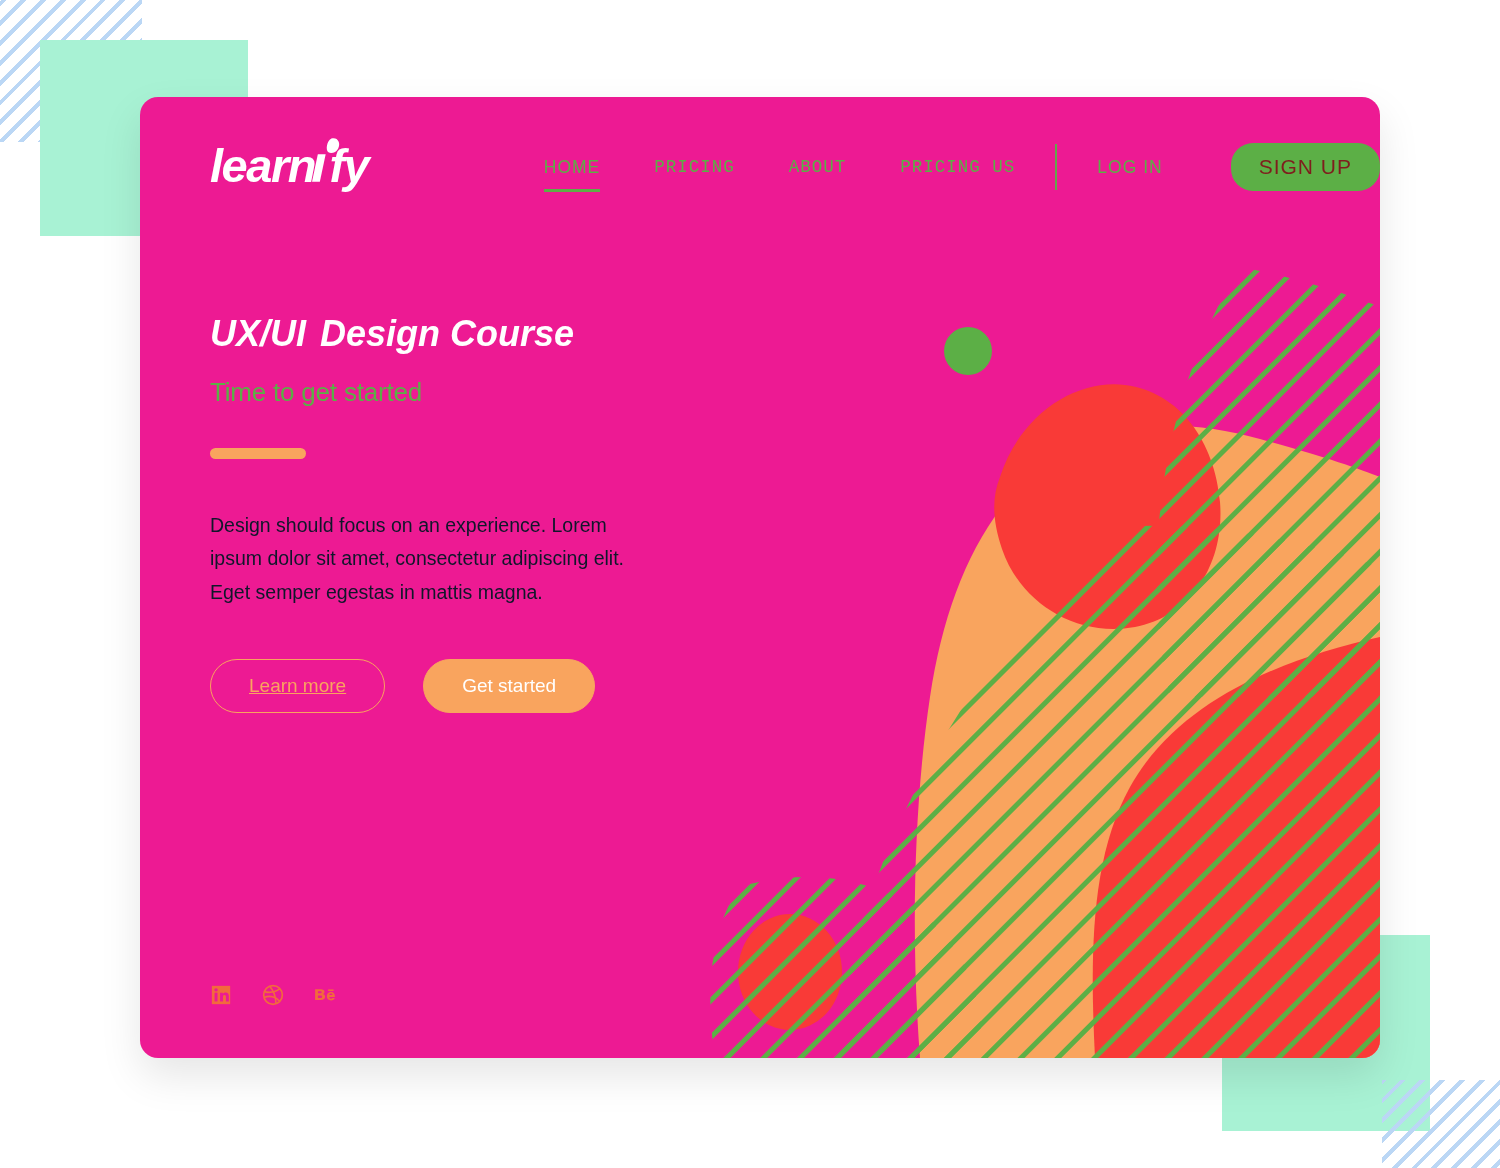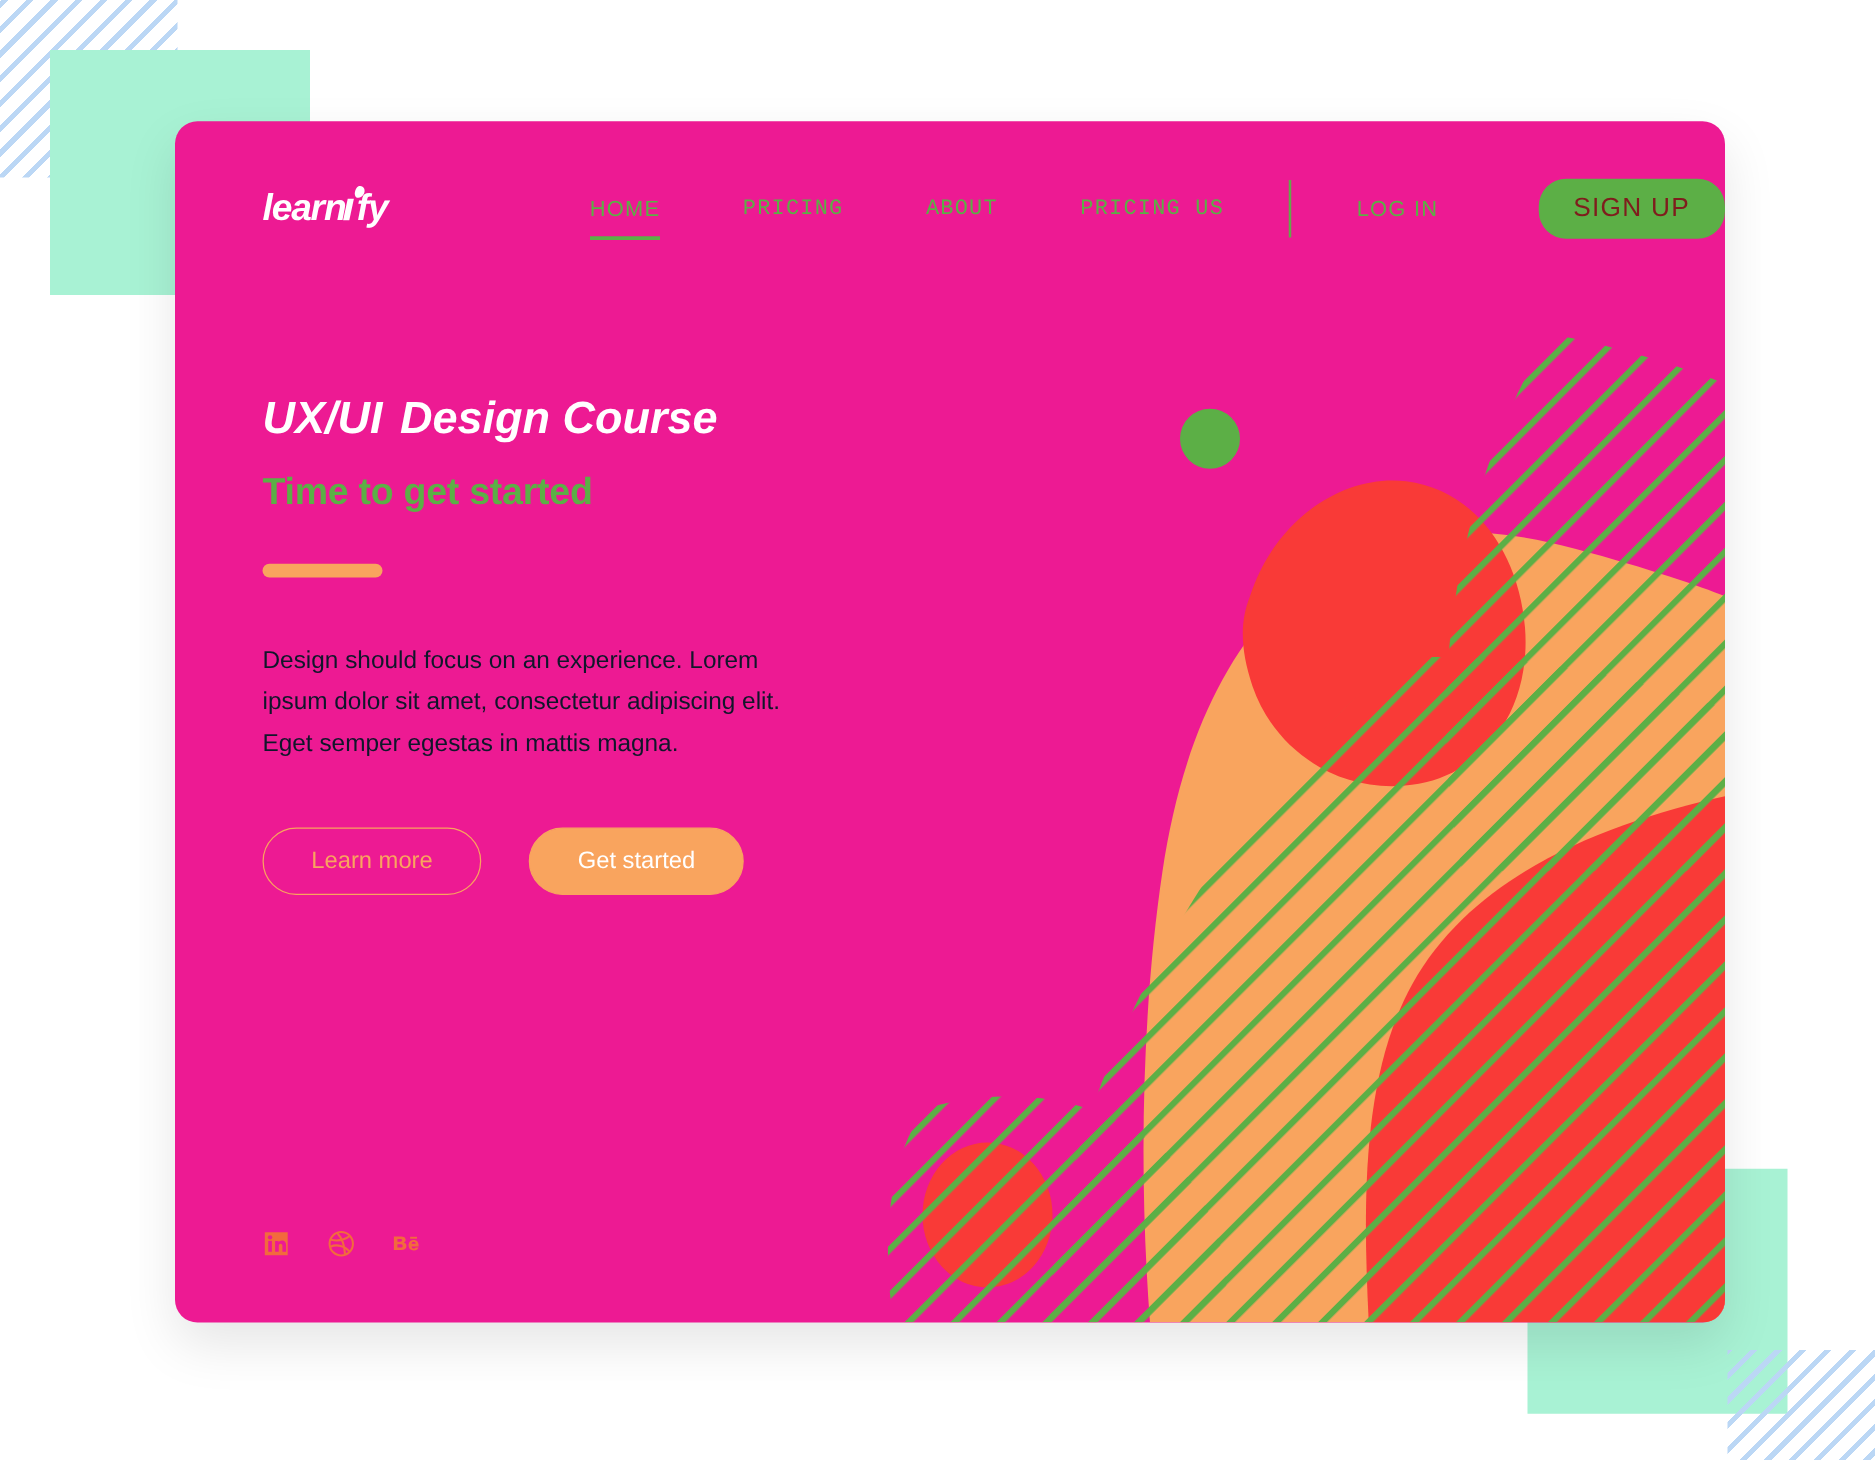--- a/index.html
+++ b/index.html
@@ -42,21 +42,21 @@
   
   .header {
     position:absolute; left:0; top:0; width:100%; height:140px;
     display:flex; align-items:center; z-index:6;
   }
   .logo {
     margin-left:70px; width:200px; height:62px;
   }
   .logo svg { display:block; width:100%; height:100%; overflow:visible; }
 
-  .nav { display:flex; align-items:center; margin-left:138px; gap:12px; }
+  .nav { display:flex; align-items:center; margin-left:138px; gap:0; }
   .nav-link {
     color:#5CAF46; font-size:17.5px; letter-spacing:1.0px;
     text-decoration:none; padding:6px 0; position:relative;
     white-space:nowrap; cursor:pointer;
   }
   .nav-link + .nav-link { margin-left:54px;font-family:Liberation Mono, monospace; }
   .nav-link.active::after {
     content:""; position:absolute; left:0; right:0; bottom:-8px;
     height:2.5px; background:#5CAF46;
   }
@@ -81,40 +81,41 @@
   
   .hero { position:absolute; left:70px; top:218px; z-index:6; width:560px; }
   .hero-title {
     font-size:36px; font-weight:bold; font-style:italic;
     color:#ffffff; letter-spacing:0px; line-height:1.05;
     white-space:nowrap;
   }
   .hero-title .gap { display:inline-block; width:14px; }
   .hero-sub {
     margin-top:24px;
-    font-size:30px; color:#5CAF46; font-weight:700; letter-spacing:-0.2px;
+    font-size:26px; color:#5CAF46; font-weight:400; letter-spacing:-0.2px;
   }
   .rule {
     margin-top:40px; width:96px; height:11px;
     background:#F9A45E; border-radius:6px;
   }
   .hero-body {
     margin-top:50px;
     font-size:19.5px; line-height:1.72;
     color:#0f172a; max-width:430px;
   }
   .cta-row { margin-top:50px; display:flex; align-items:center; gap:38px; }
   .btn {
     font-family:"Liberation Sans", sans-serif;
     font-size:19px; border-radius:28px; cursor:pointer;
     padding:15px 38px; white-space:nowrap;
   }
   .btn-outline {
     background:transparent; color:#F9A45E;
     border:1.8px solid #F9A45E;
+    text-decoration:underline;
   }
   .btn-solid {
     background:#F9A45E; color:#ffffff; border:1.8px solid #F9A45E;
   }
 
   
   .socials {
     position:absolute; left:70px; bottom:52px; z-index:6;
     display:flex; align-items:center; gap:30px;
   }

